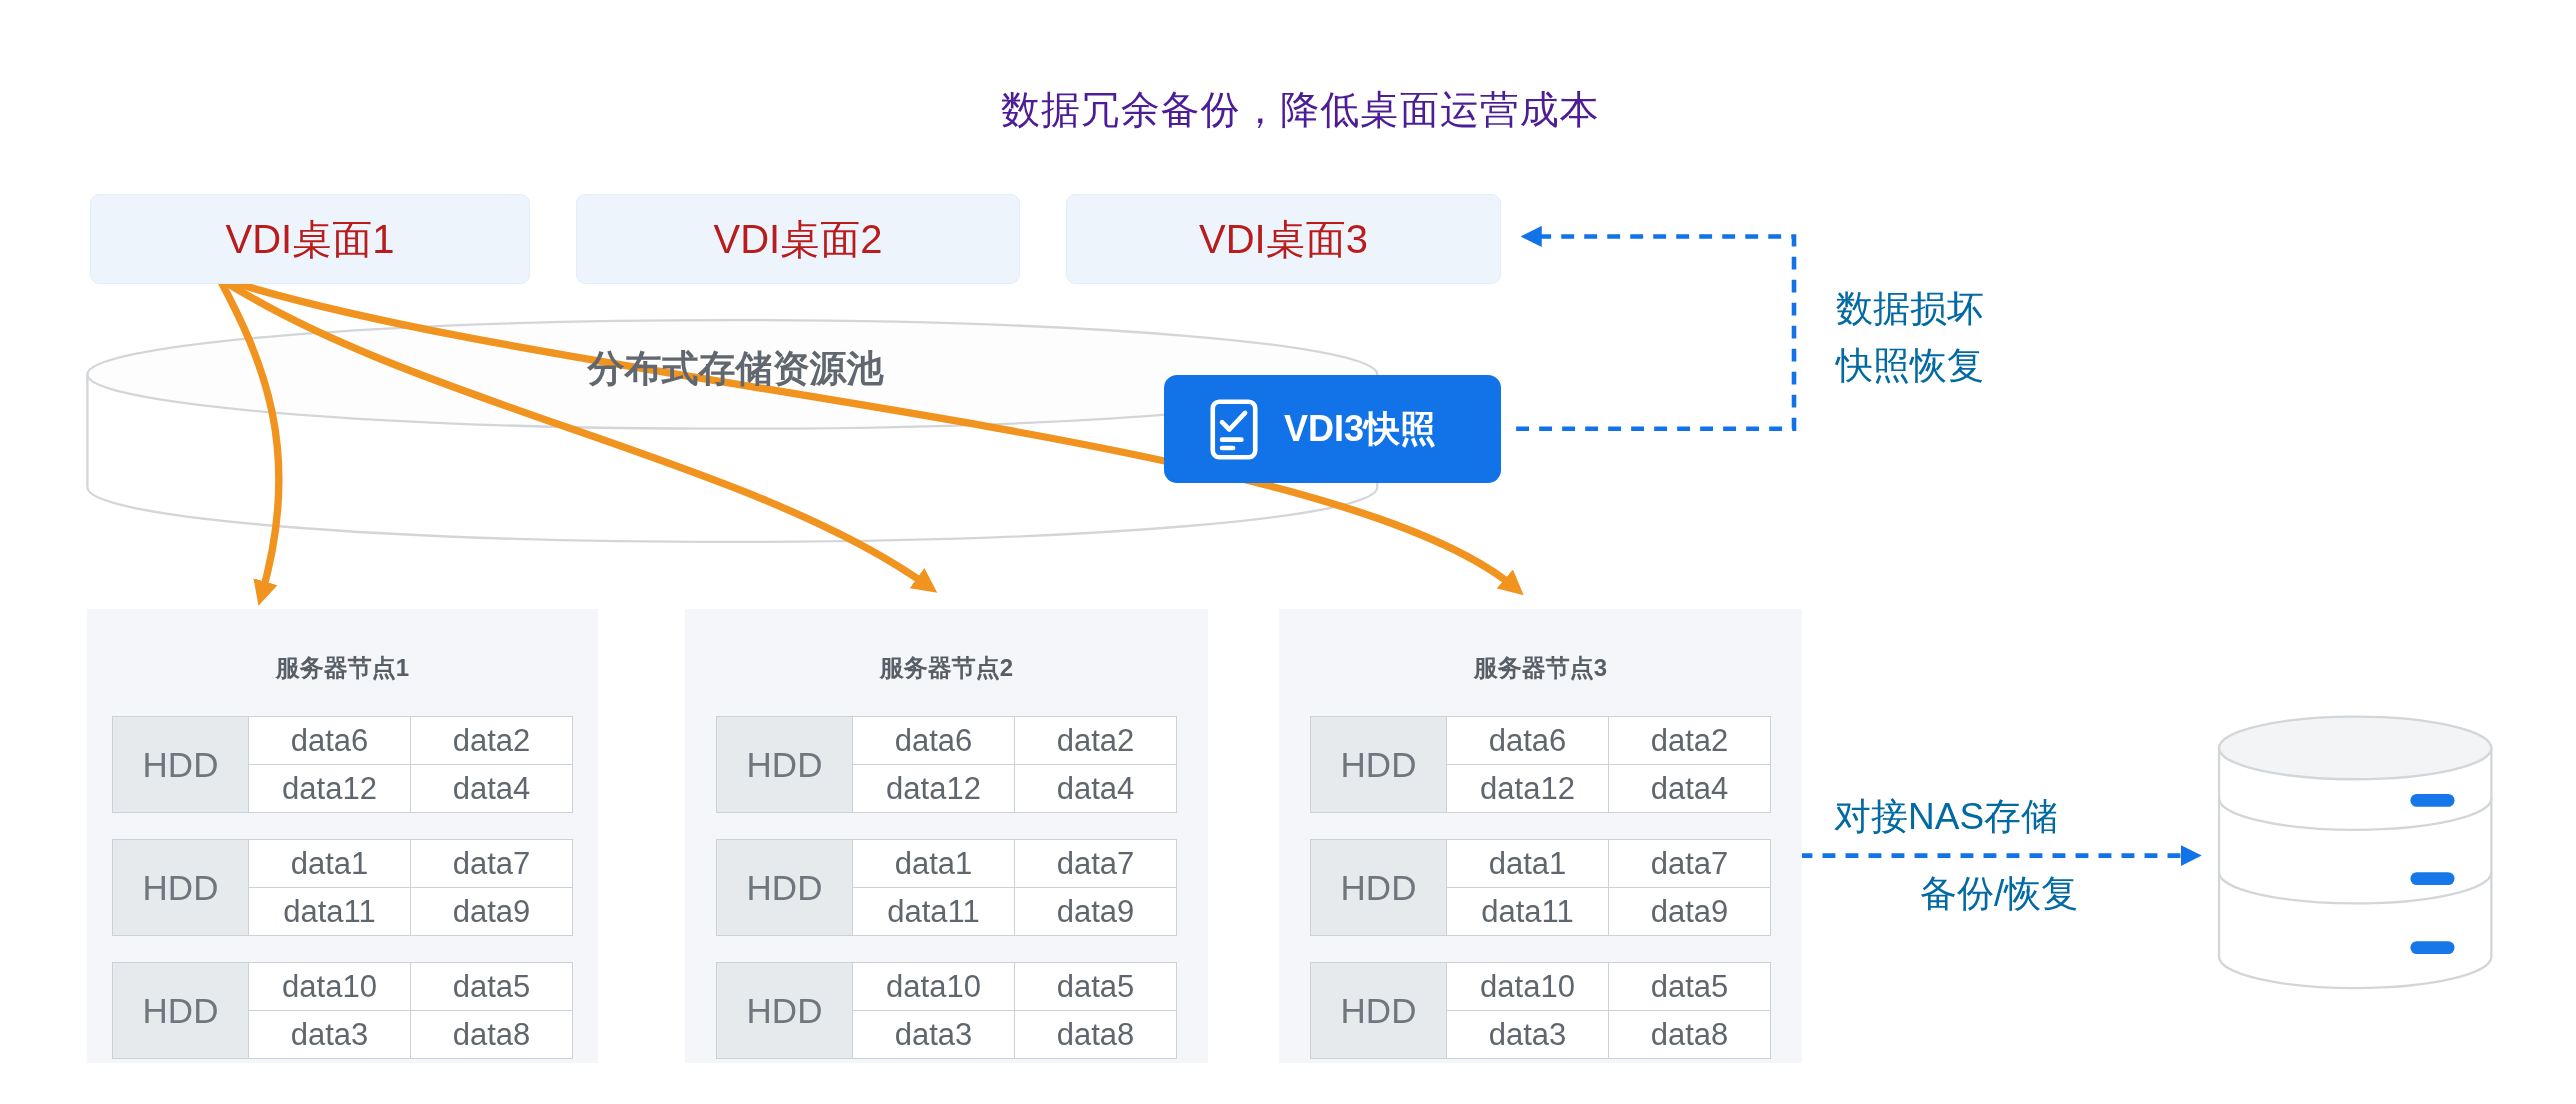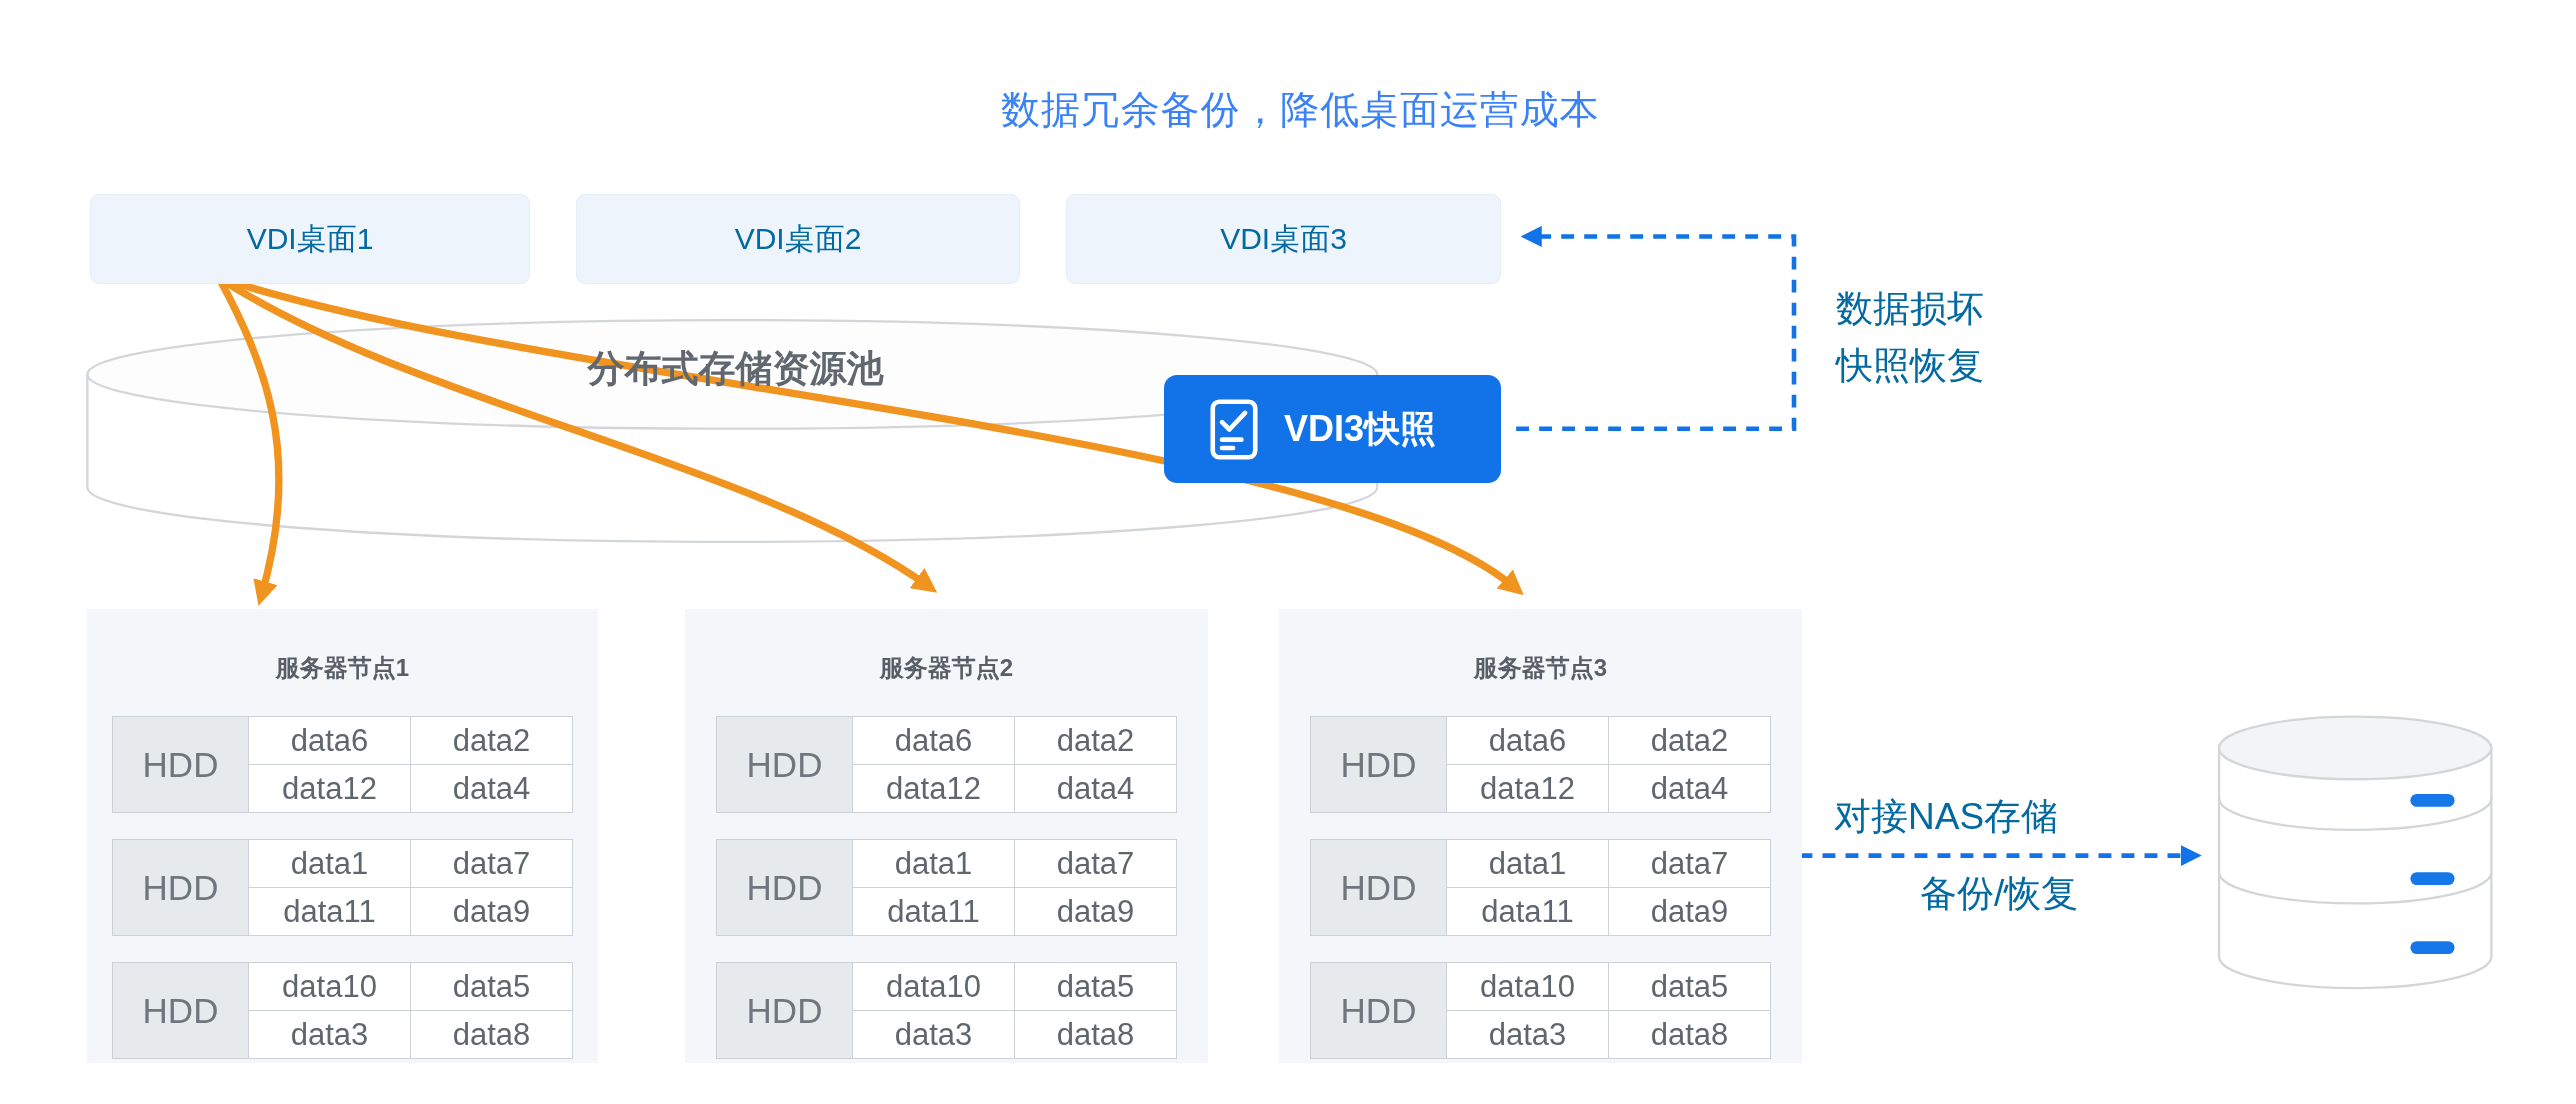--- a/index.html
+++ b/index.html
@@ -3,28 +3,28 @@
 <meta charset="utf-8">
 <style>
   html,body{margin:0;padding:0;background:#ffffff;}
   body{
     width:2576px;height:1104px;position:relative;overflow:hidden;
     font-family:"Liberation Sans","DejaVu Sans",sans-serif;
   }
   .abs{position:absolute;}
   
   .page-title{
-    left:1001px;top:83px;font-size:39px;color:#3b82f6;letter-spacing:0.9px;z-index:2;
+    left:1001px;top:83px;font-size:39px;color:#4c1d95;letter-spacing:0.9px;z-index:2;
   }
   
   .vdi-box{
     top:194px;height:88px;background:#edf4fc;border:0.9px solid #e3eefb;border-radius:9.2px;
     display:flex;align-items:center;justify-content:center;z-index:2;
   }
-  .vdi-box .lbl{font-size:30px;color:#0369a1;}
+  .vdi-box .lbl{font-size:40px;color:#b91c1c;}
   #vdi1{left:90px;width:438px;}
   #vdi2{left:576px;width:442px;}
   #vdi3{left:1066px;width:433px;}
   
   .pool-label{
     left:478px;top:344px;width:515px;text-align:center;
     font-size:37px;font-weight:bold;color:#61676e;z-index:2;
   }
   
   .snap-btn{

